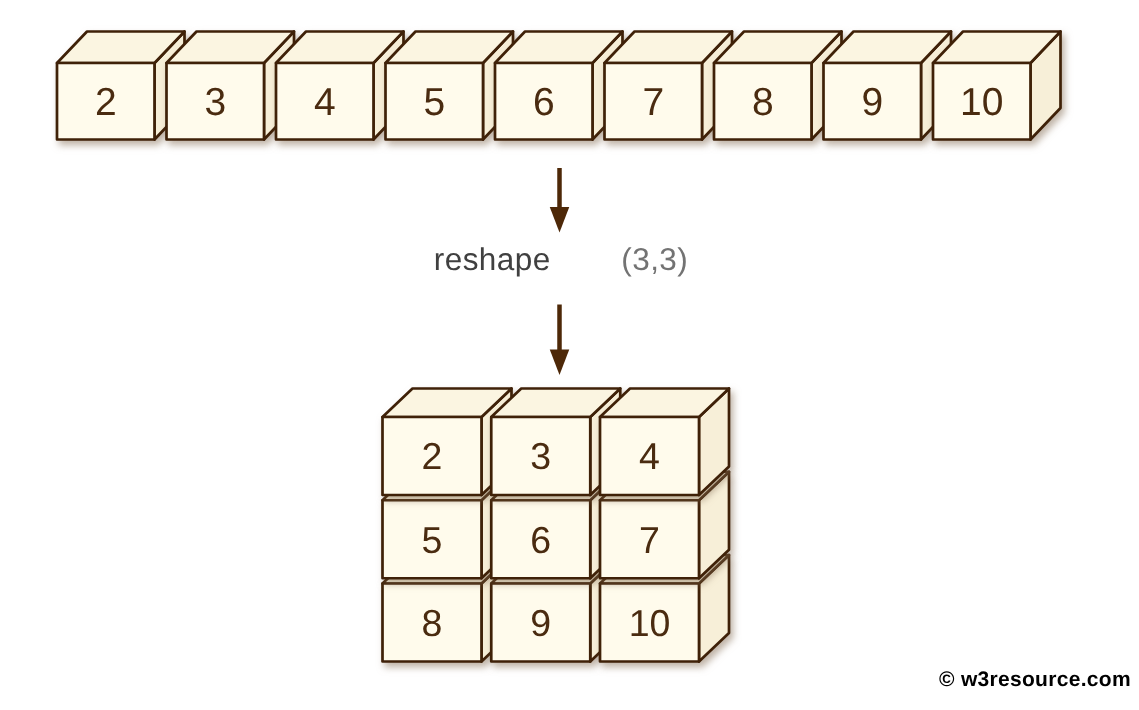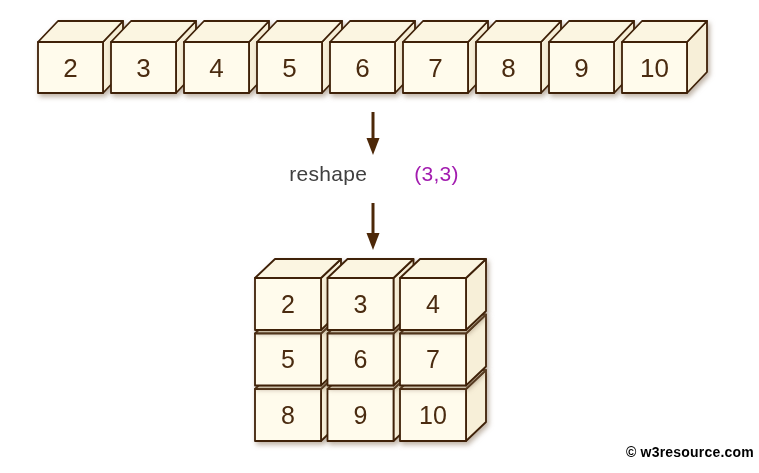--- a/index.html
+++ b/index.html
@@ -152,17 +152,17 @@
       </g>
       <g style="filter: drop-shadow(rgba(128, 103, 78, 0.5) 2px 3px 2.5px);">
         <polygon points="466,278 486,259 486,311 466,330" fill="#F7EFD8" stroke="#3F2108" stroke-width="1.8" stroke-linejoin="round"></polygon>
         <polygon points="400,278 420,259 486,259 466,278" fill="#FBF5E1" stroke="#3F2108" stroke-width="1.8" stroke-linejoin="round"></polygon>
         <polygon points="400,278 466,278 466,330 400,330" fill="#FFFBEC" stroke="#3F2108" stroke-width="1.8" stroke-linejoin="round"></polygon>
         <text x="433" y="312.875" text-anchor="middle" font-size="25" fill="#4A2B10">4</text>
       </g>
     </svg>
 
   <div class="reshape-label">
-    <span class="fn" style="color: #404040;">reshape</span><span class="args" style="color: #a21caf; margin-left: 42px;">(3,3)</span>
+    <span class="fn" style="color: #404040;">reshape</span><span class="args" style="color: #737373; margin-left: 42px;">(3,3)</span>
   </div>
 
   <div class="watermark" style="color: rgb(0, 0, 0);">© w3resource.com</div>
 </div>
 
 </body></html>

